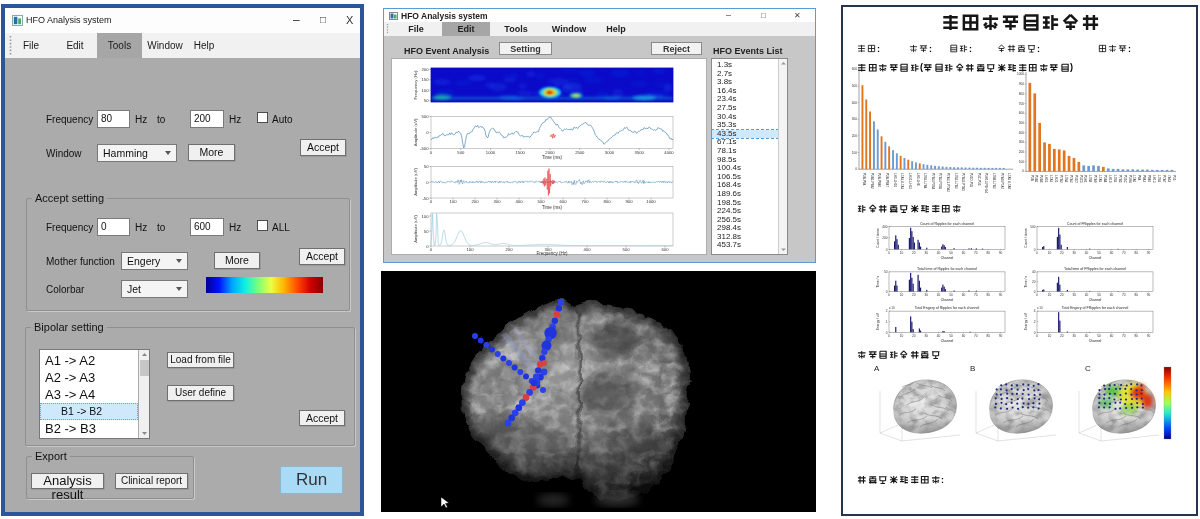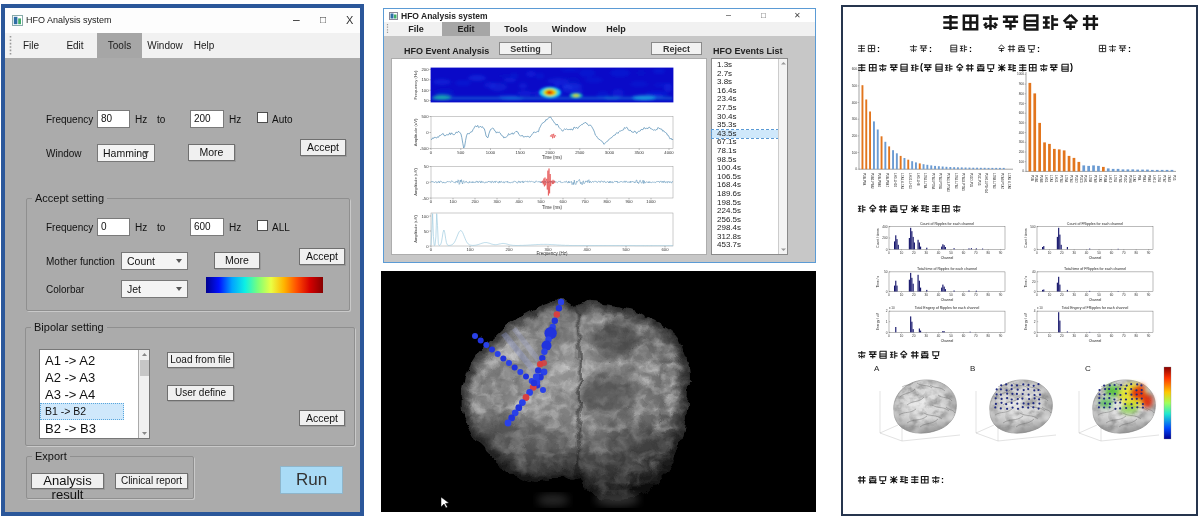--- a/index.html
+++ b/index.html
@@ -61,49 +61,49 @@
 
  <div class="fl" style="left:41px;top:106px">Frequency</div>
  <div class="inp" style="left:92px;top:102px;width:33px;height:18px">80</div>
  <div class="fl" style="left:130px;top:106px">Hz</div>
  <div class="fl" style="left:152px;top:106px">to</div>
  <div class="inp" style="left:185px;top:102px;width:34px;height:18px">200</div>
  <div class="fl" style="left:224px;top:106px">Hz</div>
  <div class="cb" style="left:252px;top:104px"></div>
  <div class="fl" style="left:267px;top:106px">Auto</div>
  <div class="fl" style="left:41px;top:140px">Window</div>
- <div class="sel" style="left:92px;top:136px;width:58px;height:18px">Hamming</div>
+ <div class="sel" style="left:92px;top:136px;width:80px;height:18px">Hamming</div>
  <div class="btn" style="left:183px;top:136px;width:47px;height:17px;line-height:15px">More</div>
  <div class="btn" style="left:295px;top:131px;width:46px;height:17px;line-height:15px">Accept</div>
 
  <div class="grp" style="left:21px;top:190px;width:324px;height:113px">
    <div class="lbl">Accept setting</div>
  </div>
  <div class="fl" style="left:41px;top:214px">Frequency</div>
  <div class="inp" style="left:92px;top:210px;width:33px;height:18px">0</div>
  <div class="fl" style="left:130px;top:214px">Hz</div>
  <div class="fl" style="left:152px;top:214px">to</div>
  <div class="inp" style="left:185px;top:210px;width:34px;height:18px">600</div>
  <div class="fl" style="left:224px;top:214px">Hz</div>
  <div class="cb" style="left:252px;top:212px"></div>
  <div class="fl" style="left:267px;top:214px">ALL</div>
  <div class="fl" style="left:41px;top:248px">Mother function</div>
- <div class="sel" style="left:116px;top:244px;width:67px;height:18px">Count</div>
+ <div class="sel" style="left:116px;top:244px;width:67px;height:18px">Engery</div>
  <div class="btn" style="left:209px;top:244px;width:46px;height:17px;line-height:15px">More</div>
  <div class="btn" style="left:294px;top:240px;width:46px;height:17px;line-height:15px">Accept</div>
  <div class="fl" style="left:41px;top:276px">Colorbar</div>
  <div class="sel" style="left:116px;top:272px;width:67px;height:18px">Jet</div>
  <div class="abs" style="left:201px;top:269px;width:117px;height:16px;background:linear-gradient(to right,#00008f,#0010ff,#00a4ff,#0cf0e4,#7bff7a,#eaff44,#ffb400,#ff4c00,#d40000,#860000)"></div>
 
  <div class="grp" style="left:20px;top:319px;width:330px;height:119px">
    <div class="lbl">Bipolar setting</div>
  </div>
  <div class="abs" style="left:34px;top:341px;width:111px;height:90px;background:#fff;border:1px solid #777"></div>
  <div class="abs" style="left:40px;top:344px;font-size:13px;color:#111;line-height:17px">A1 -&gt; A2<br>A2 -&gt; A3<br>A3 -&gt; A4<br><br>B2 -&gt; B3</div>
- <div class="abs" style="left:35px;top:395px;width:84px;height:17px;background:#cfe8fb;border:1px dotted #58a6dc;font-size:10.5px;color:#111;line-height:15px;padding-left:4px">B1 -&gt; B2</div>
+ <div class="abs" style="left:35px;top:395px;width:98px;height:17px;background:#cfe8fb;border:1px dotted #58a6dc;font-size:10.5px;color:#111;line-height:15px;padding-left:20px">B1 -&gt; B2</div>
  <div class="abs" style="left:133px;top:342px;width:11px;height:88px;background:#f0f0f0;border-left:1px solid #aaa">
    <svg width="11" height="88">
         <path d="M5.5 3L8 6H3Z" fill="#888"></path>
         <path d="M5.5 85L8 82H3Z" fill="#888"></path>
         <rect x="1" y="10" width="9" height="16" fill="#c6c6c6"></rect>
       </svg>
  </div>
  <div class="btn" style="left:162px;top:344px;width:67px;height:16px;line-height:14px;font-size:10px">Load from file</div>
  <div class="btn" style="left:162px;top:377px;width:67px;height:16px;line-height:14px;font-size:10px">User define</div>
  <div class="btn" style="left:294px;top:402px;width:46px;height:16px;line-height:14px">Accept</div>

